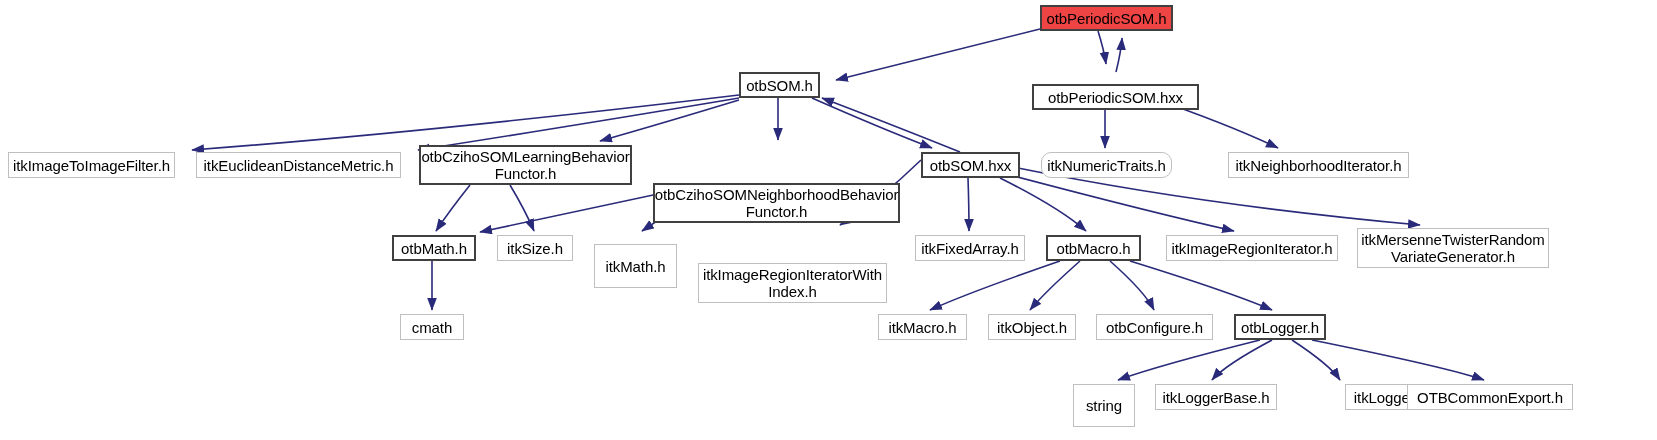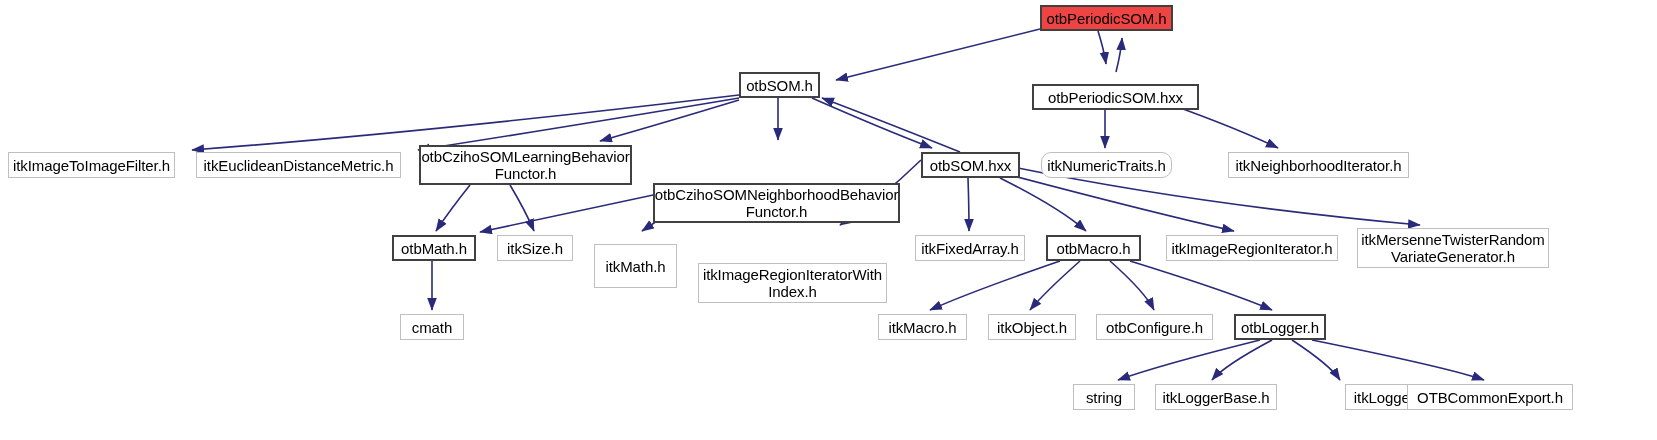--- a/index.html
+++ b/index.html
@@ -115,18 +115,18 @@
       <div class="node" style="left: 915px; top: 235px; width: 110px; height: 26px;"><span class="node-label">itkFixedArray.h</span></div>
       <div class="node bold" style="left: 1046px; top: 235px; width: 95px; height: 26px;"><span class="node-label">otbMacro.h</span></div>
       <div class="node" style="left: 1166px; top: 235px; width: 172px; height: 26px;"><span class="node-label">itkImageRegionIterator.h</span></div>
       <div class="node" style="left: 1357px; top: 228px; width: 192px; height: 40px;"><span class="node-label">itkMersenneTwisterRandom
 VariateGenerator.h</span></div>
       <div class="node" style="left: 400px; top: 314px; width: 64px; height: 26px;"><span class="node-label">cmath</span></div>
       <div class="node" style="left: 878px; top: 314px; width: 89px; height: 26px;"><span class="node-label">itkMacro.h</span></div>
       <div class="node" style="left: 988px; top: 314px; width: 88px; height: 26px;"><span class="node-label">itkObject.h</span></div>
       <div class="node" style="left: 1096px; top: 314px; width: 117px; height: 26px;"><span class="node-label">otbConfigure.h</span></div>
       <div class="node bold" style="left: 1234px; top: 314px; width: 92px; height: 26px;"><span class="node-label">otbLogger.h</span></div>
-      <div class="node" style="left: 1073px; top: 384px; width: 62px; height: 26px; text-align: right;"><span class="node-label">string</span></div>
+      <div class="node" style="left: 1073px; top: 384px; width: 62px; height: 43px; text-align: right;"><span class="node-label">string</span></div>
       <div class="node" style="left: 1155px; top: 384px; width: 122px; height: 26px;"><span class="node-label">itkLoggerBase.h</span></div>
       <div class="node" style="left: 1297px; top: 384px; width: 90px; height: 26px; margin-left: 48px;"><span class="node-label">itkLogger.h</span></div>
       <div class="node" style="left: 1407px; top: 384px; width: 166px; height: 26px;"><span class="node-label">OTBCommonExport.h</span></div>
     </div>
 </div>
 
 </body></html>

